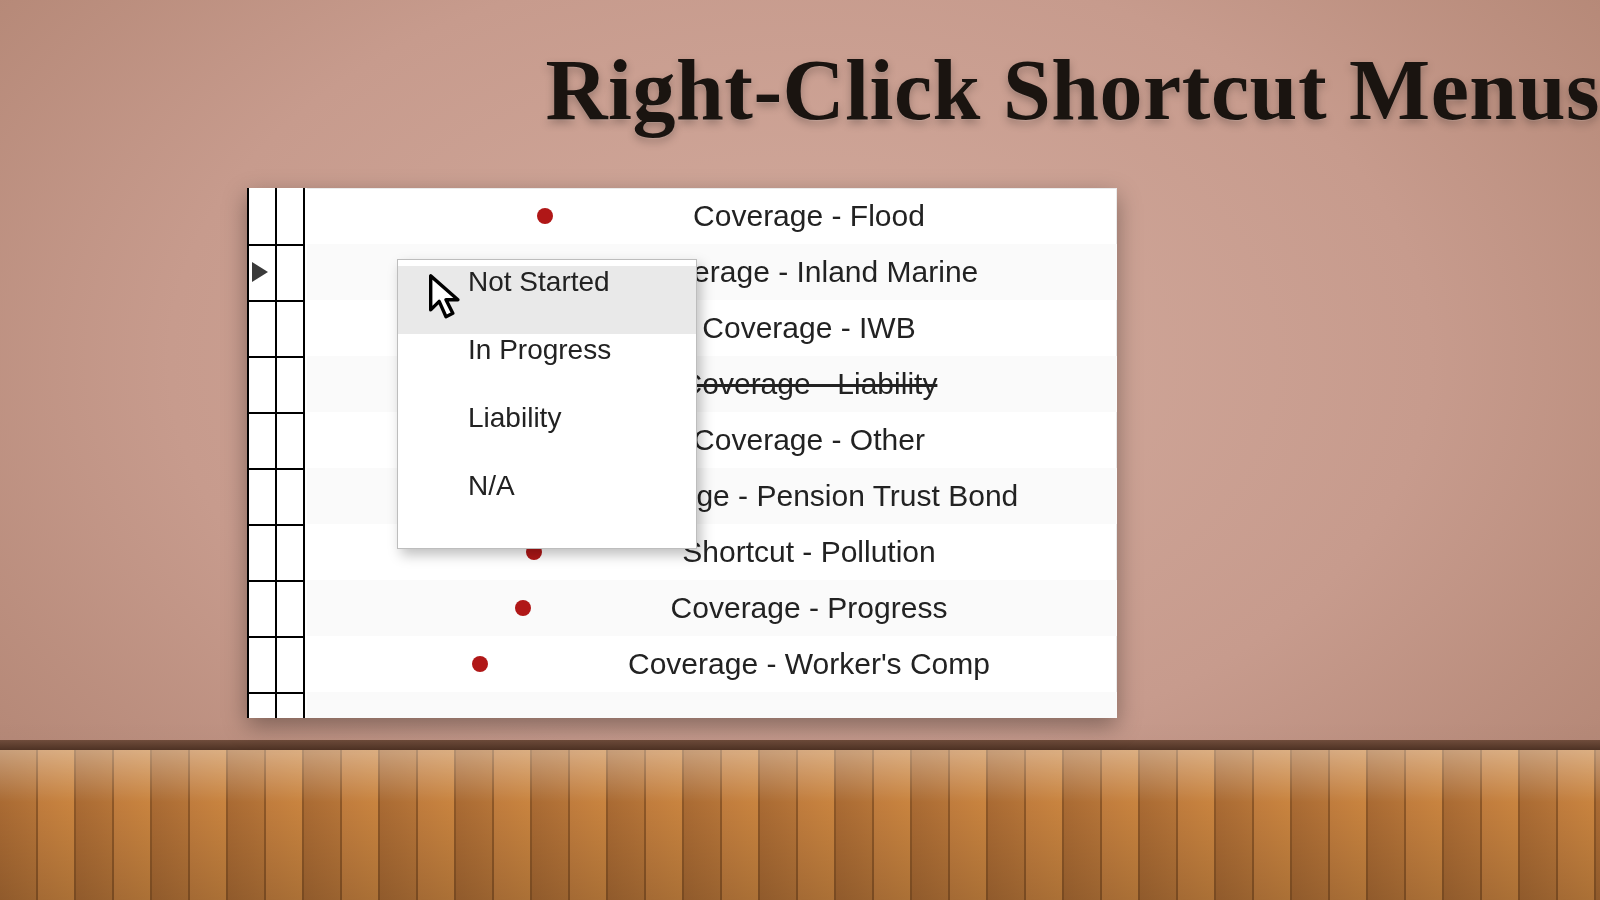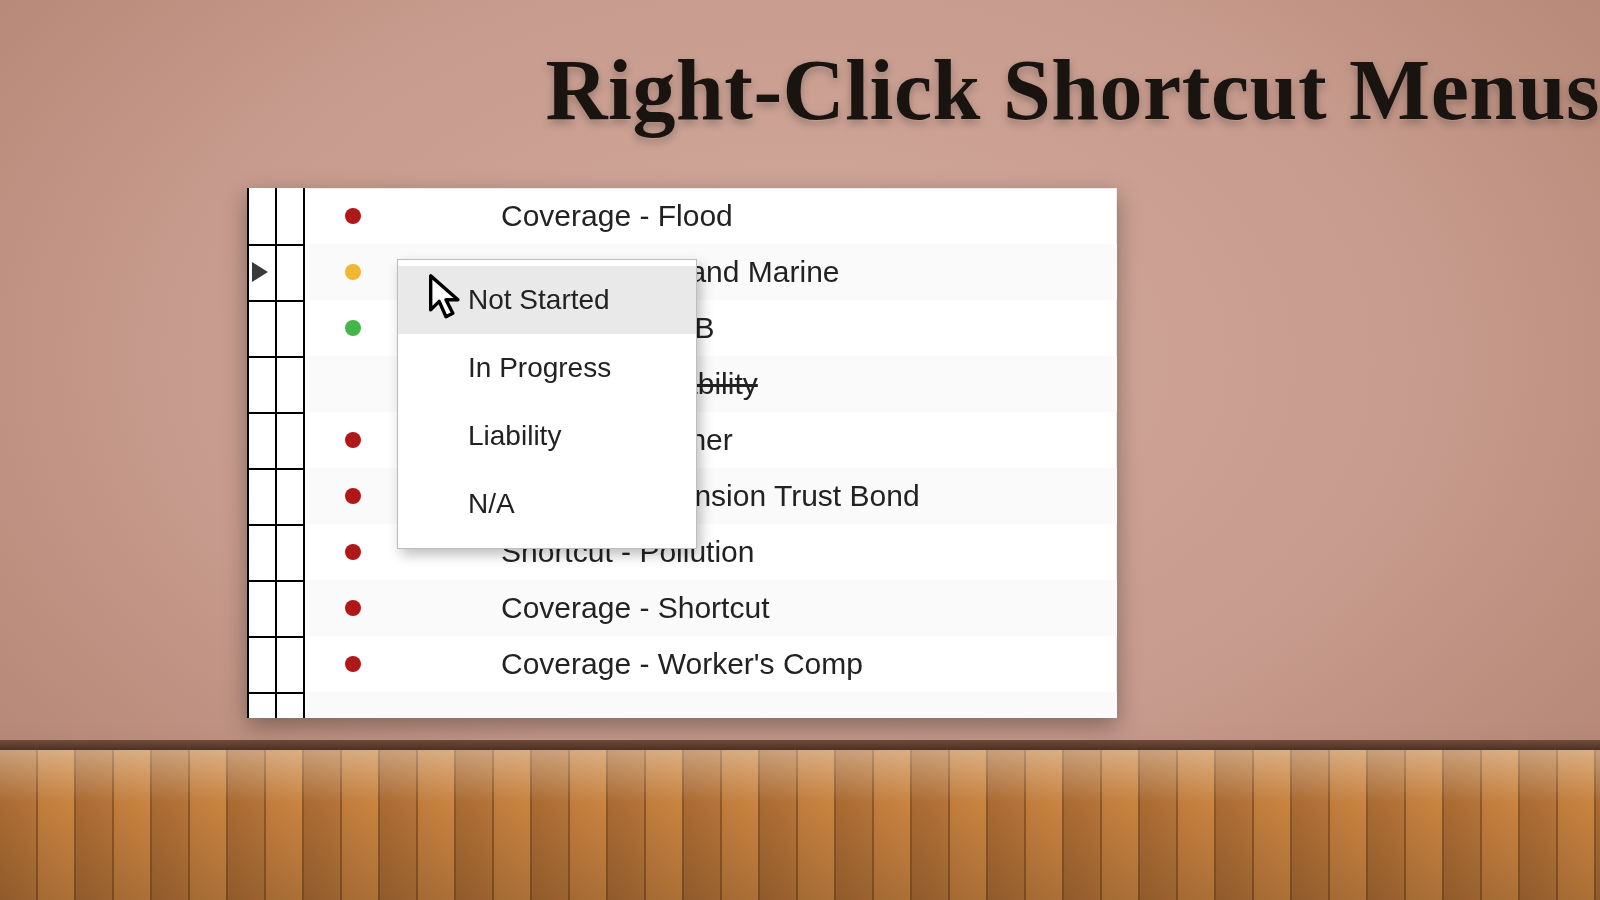--- a/index.html
+++ b/index.html
@@ -96,20 +96,21 @@
     position:absolute;
     top:0; left:60px; right:0; bottom:0;
   }
   .row {
     position:relative;
     height: 56px;
     display:flex;
     align-items:center;
     font-size: 30px;
     color:#222;
+    justify-content:center;
   }
   .row.alt { background:#fafafa; }
   .row.trailing { height: 26px; }
 
   .dot {
     width:16px; height:16px; border-radius:50%;
     margin-left: 38px;
     flex: 0 0 16px;
   }
   .dot.red    { background:#b01717; }
@@ -142,21 +143,21 @@
     left: 150px;
     width: 300px;
     background:#ffffff;
     border:1px solid #bdbdbd;
     box-shadow: 4px 6px 12px rgba(0,0,0,.25);
     z-index: 10;
     padding: 6px 0 10px;
   }
   .ctx-item {
     height: 68px;
-    display:flex; align-items:center;
+    display:flex; align-items:flex-start;
     padding-left: 70px;
     font-size: 28px;
     color:#222;
     cursor: default;
   }
   .ctx-item.hover { background:#e9e9e9; }
 
   
   .cursor {
     position:absolute;
@@ -220,21 +221,21 @@
       <div class="row alt">
         <span class="dot red"></span>
         <span class="rowtext">Coverage - Pension Trust Bond</span>
       </div>
       <div class="row">
         <span class="dot red"></span>
         <span class="rowtext">Shortcut - Pollution</span>
       </div>
       <div class="row alt">
         <span class="dot red"></span>
-        <span class="rowtext">Coverage - Shortcut</span>
+        <span class="rowtext">Coverage - Progress</span>
       </div>
       <div class="row">
         <span class="dot red"></span>
         <span class="rowtext shift9">Coverage - Worker's Comp</span>
       </div>
       <div class="row alt trailing"></div>
     </div>
 
     <div class="ctx">
       <div class="ctx-item hover">

